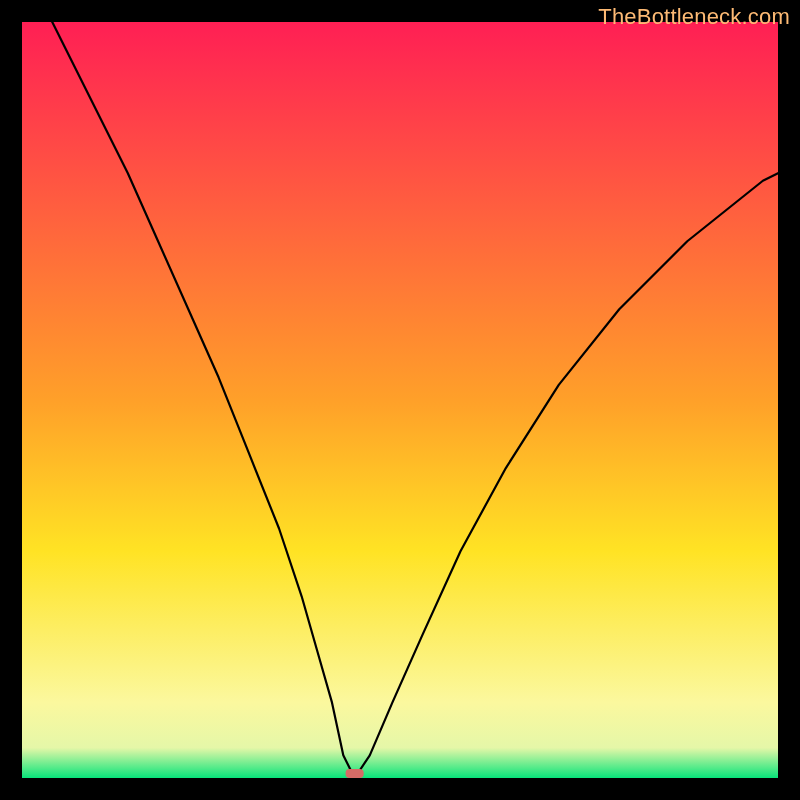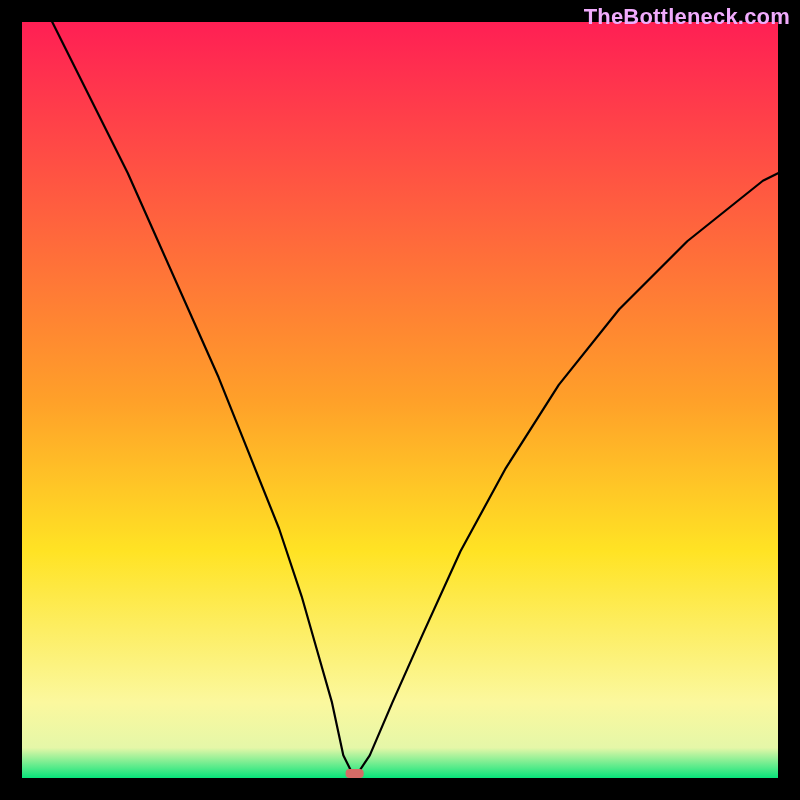--- a/index.html
+++ b/index.html
@@ -19,23 +19,23 @@
     height: 756px;
     background: #000;
   }
   svg {
     display: block;
   }
   .watermark {
     position: absolute;
     top: 4px;
     right: 10px;
-    color: #f0abfc;
+    color: #fdba74;
     font-size: 22px;
-    font-weight: 700;
+    font-weight: 400;
     letter-spacing: 0.2px;
     user-select: none;
   }
   .curve {
     fill: none;
     stroke: #000;
     stroke-width: 2.2px;
     stroke-linecap: round;
     stroke-linejoin: round;
   }

